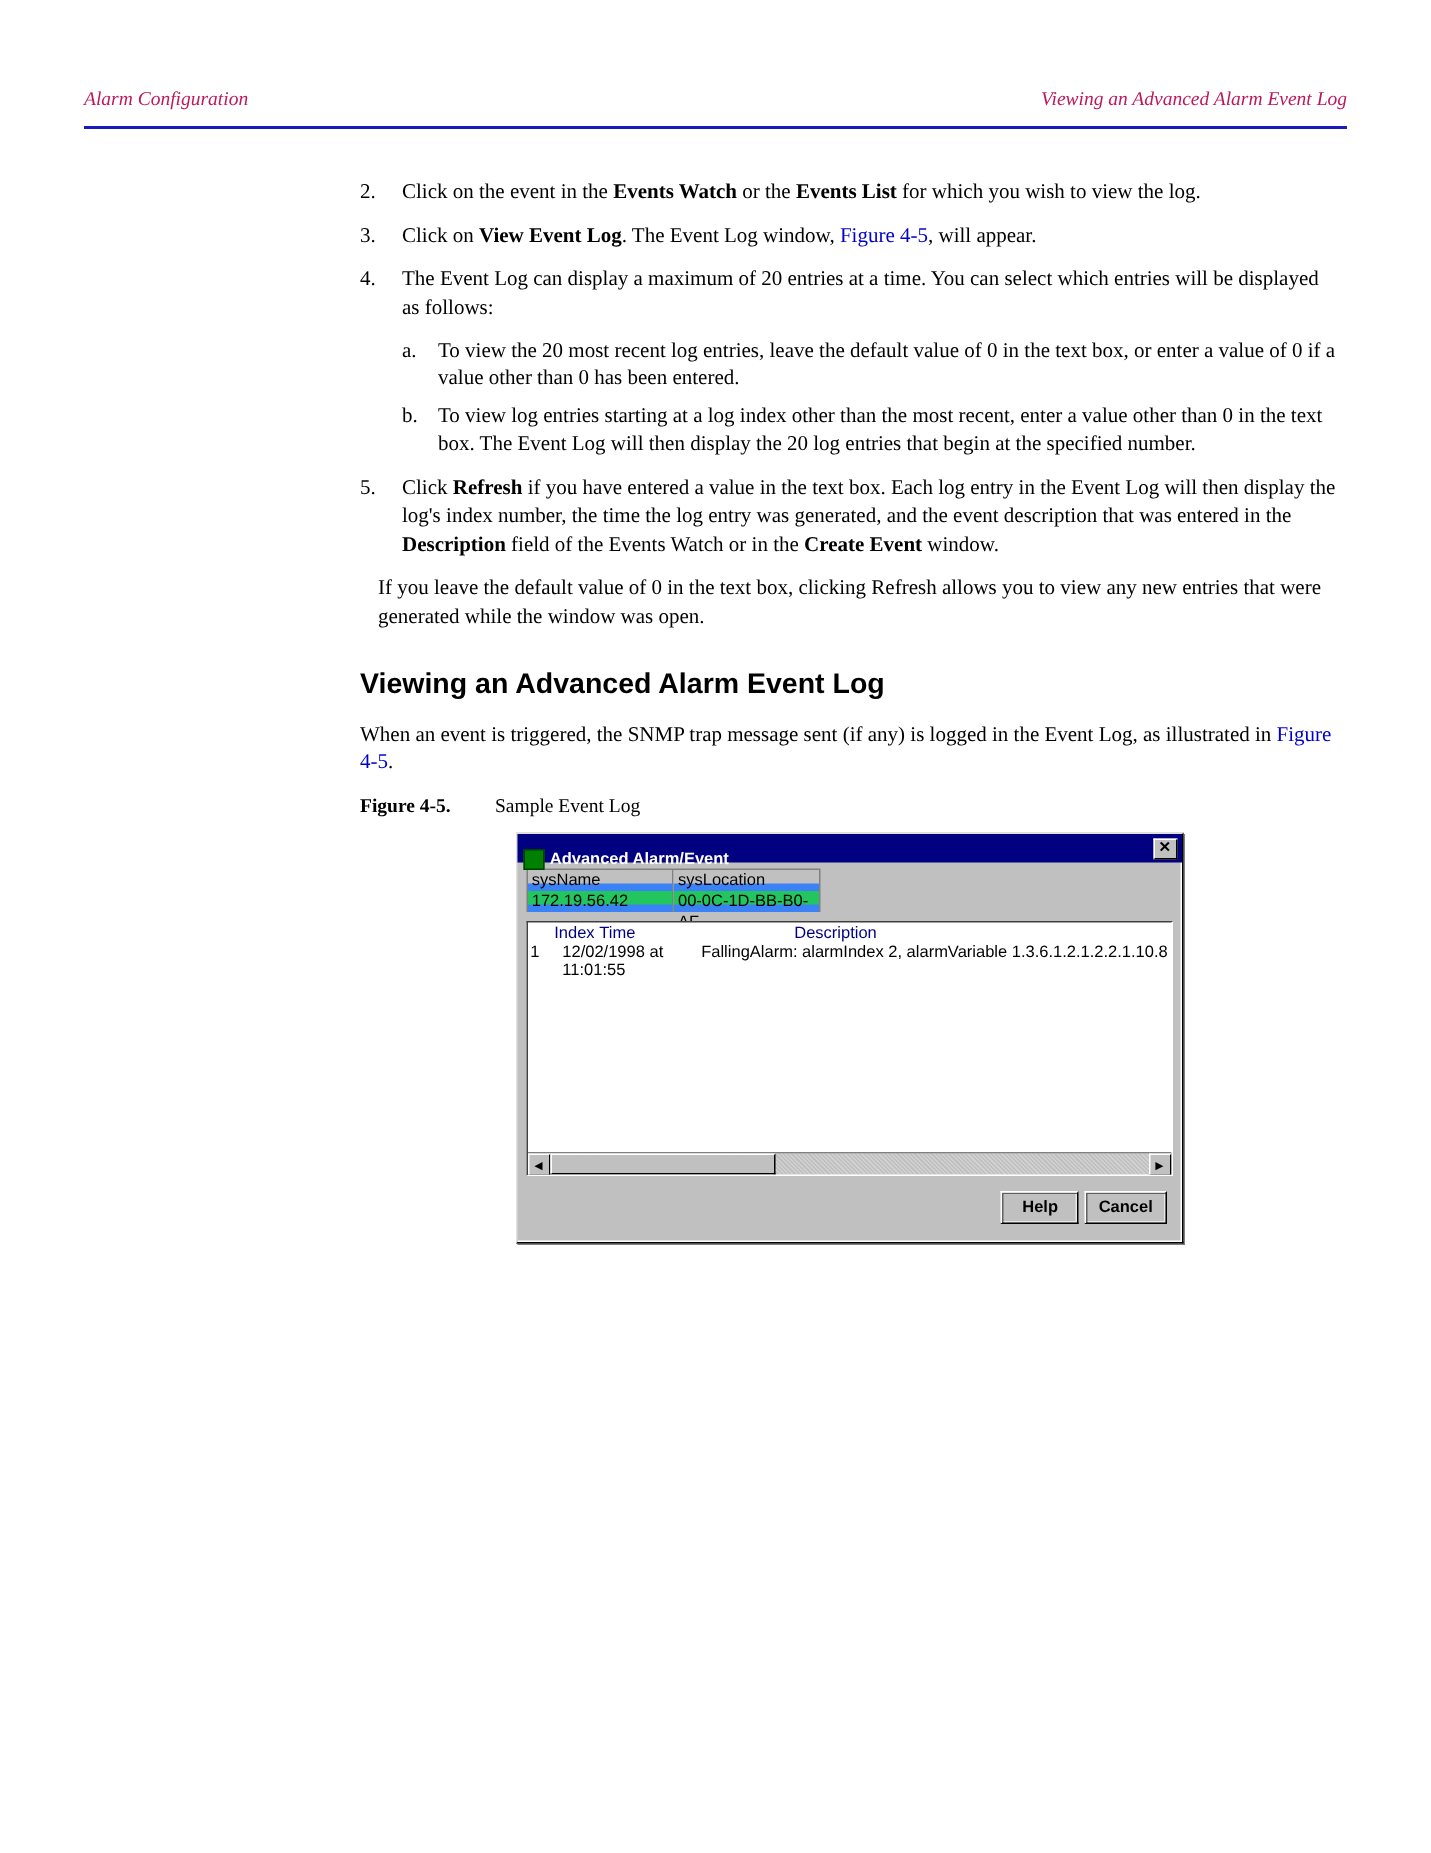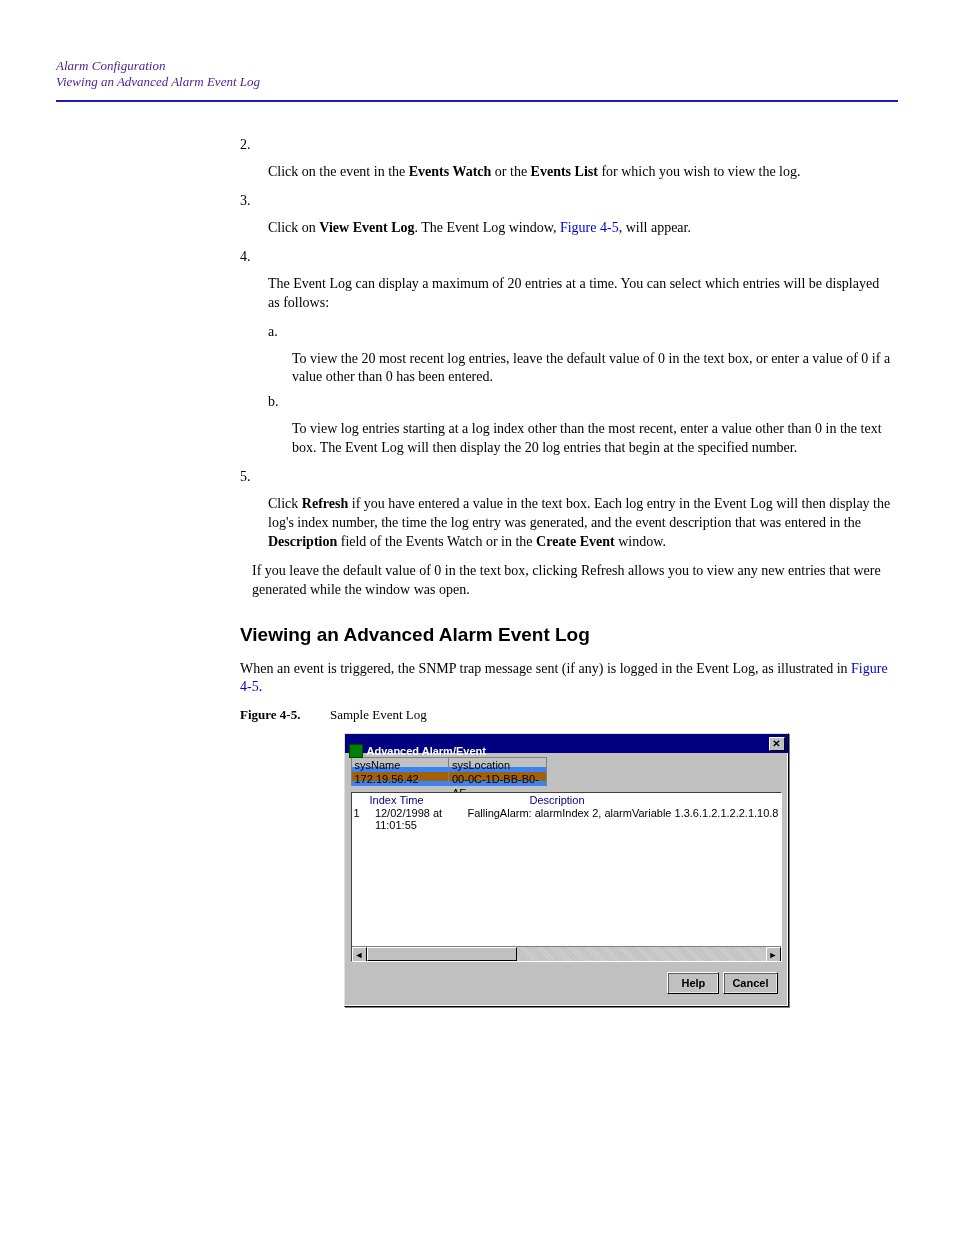--- a/index.html
+++ b/index.html
@@ -13,44 +13,43 @@
     width: 954px;
   }
   .page {
     padding: 58px 56px 40px 56px;
   }
   .running-head {
     display: flex;
     justify-content: space-between;
     font-style: italic;
     font-size: 13px;
-    color: #4c1d95;
+    color: #be185d;
     margin-bottom: 10px;
-    flex-direction: column;
   }
   .rule {
     height: 2px;
     background: #1a1abf;
     margin-bottom: 34px;
   }
   .body-col {
     margin-left: 184px;
     margin-right: 6px;
   }
   .list-row {
     display: flex;
     align-items: flex-start;
     margin-bottom: 10px;
     line-height: 1.35;
   }
   .list-row .num {
     width: 28px;
     flex: 0 0 28px;
   }
-  .list-row .txt { flex: 1; margin-top: 27px; }
+  .list-row .txt { flex: 1; }
   .bold { font-weight: bold; }
   .sub-list {
     margin-left: 28px;
     margin-bottom: 10px;
   }
   .sub-list .list-row { margin-bottom: 6px; }
   .sub-list .num { width: 24px; flex: 0 0 24px; }
   .para {
     margin: 10px 0;
     line-height: 1.35;
@@ -131,21 +130,21 @@
     border-right: 1px solid #808080;
   }
   .info-col .hdr, .info-col .val {
     border-bottom: 5px solid #3b82f6;
     padding: 0 3px;
     font-size: 11px;
     height: 14px;
     line-height: 14px;
     background: #c0c0c0;
   }
-  .info-col .val { background: #a16207; }
+  .info-col .val { background: #22c55e; }
 
   .log-title {
     font-weight: bold;
     font-size: 12px;
     padding: 4px 2px 6px 2px;
   }
   .log-title .sep { display:inline-block; width:20px; }
 
   .listbox {
     background: #fff;

